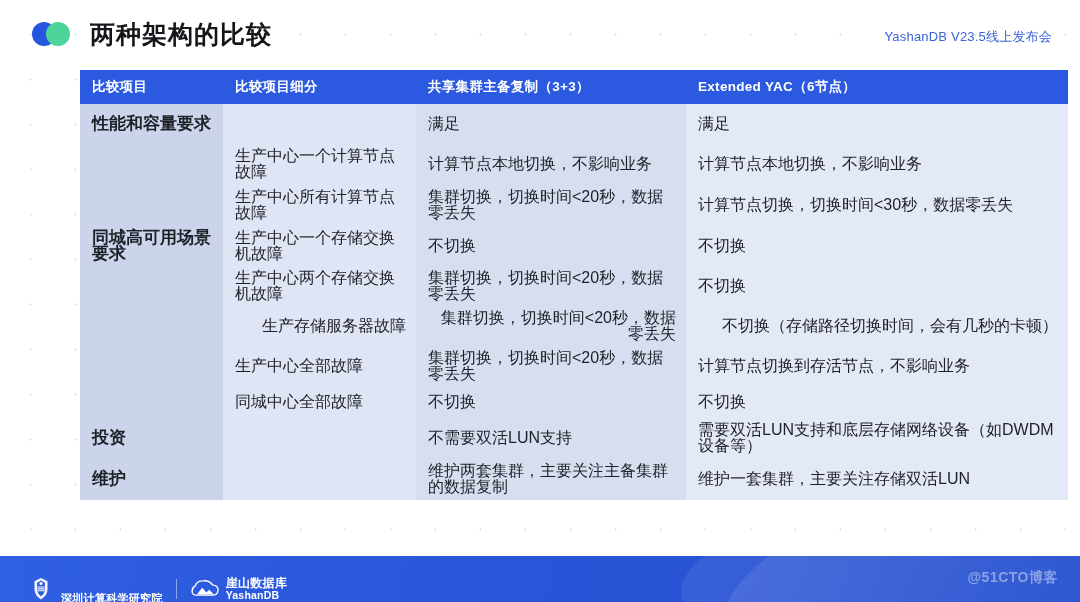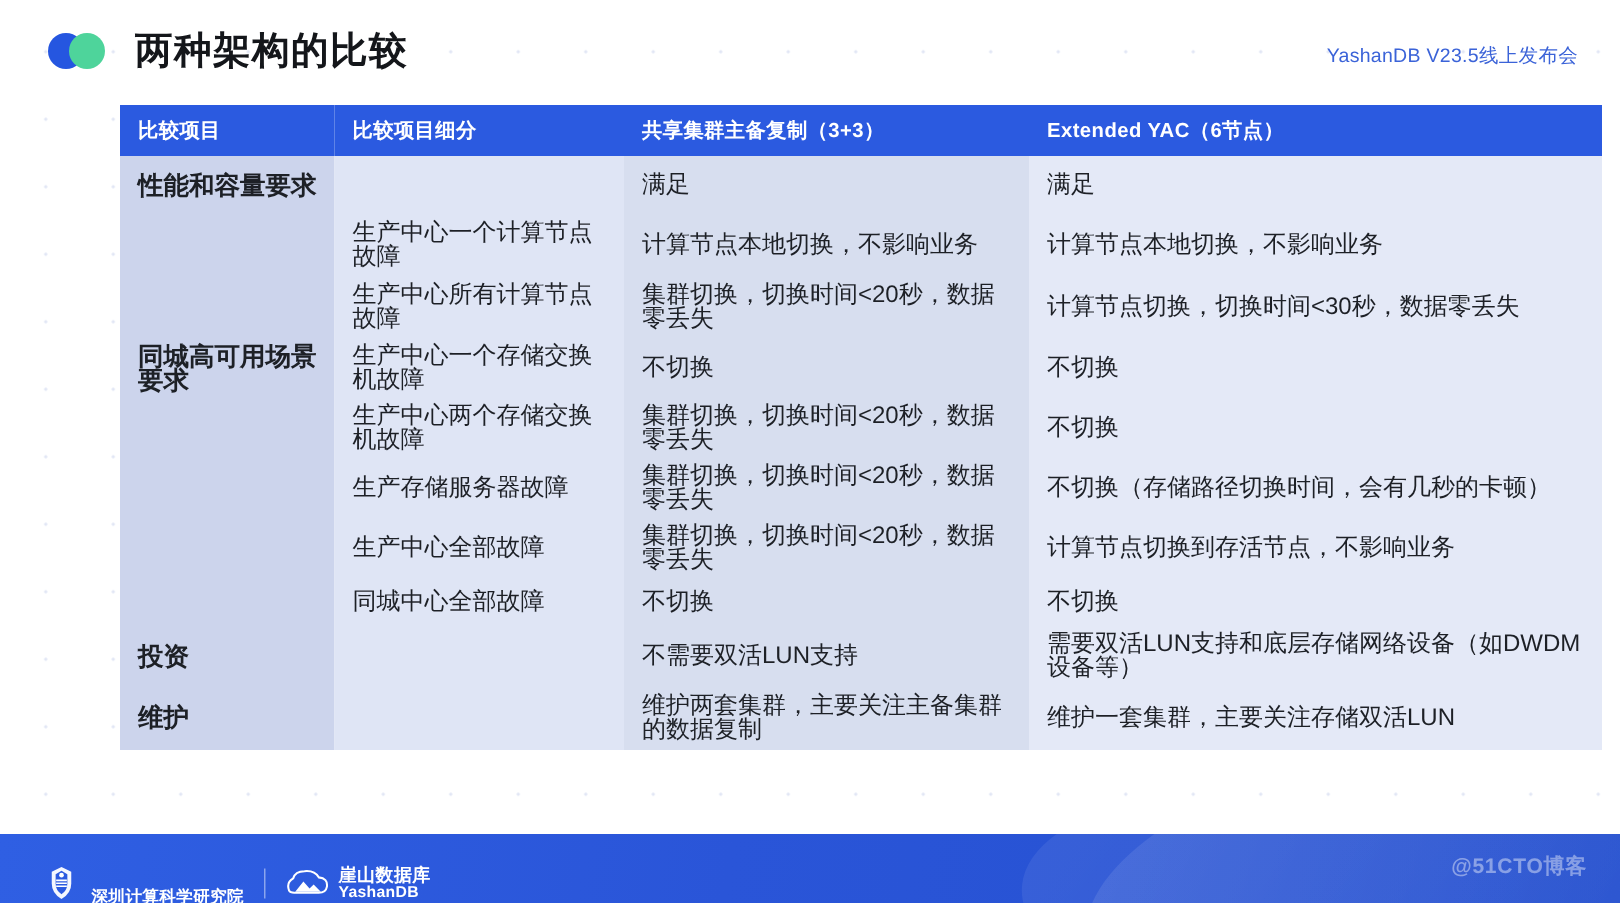--- a/index.html
+++ b/index.html
@@ -147,21 +147,21 @@
         <td class="col2">生产中心一个存储交换机故障</td>
         <td class="col3">不切换</td>
         <td class="col4">不切换</td>
       </tr>
       <tr style="height: 28px;">
         <td class="col1"></td>
         <td class="col2">生产中心两个存储交换机故障</td>
         <td class="col3">集群切换，切换时间&lt;20秒，数据零丢失</td>
         <td class="col4">不切换</td>
       </tr>
-      <tr style="height: 30px;">
+      <tr style="height: 30px; text-align: right;">
         <td class="col1"></td>
         <td class="col2">生产存储服务器故障</td>
         <td class="col3">集群切换，切换时间&lt;20秒，数据零丢失</td>
         <td class="col4">不切换（存储路径切换时间，会有几秒的卡顿）</td>
       </tr>
       <tr style="height: 30px;">
         <td class="col1"></td>
         <td class="col2">生产中心全部故障</td>
         <td class="col3">集群切换，切换时间&lt;20秒，数据零丢失</td>
         <td class="col4">计算节点切换到存活节点，不影响业务</td>

